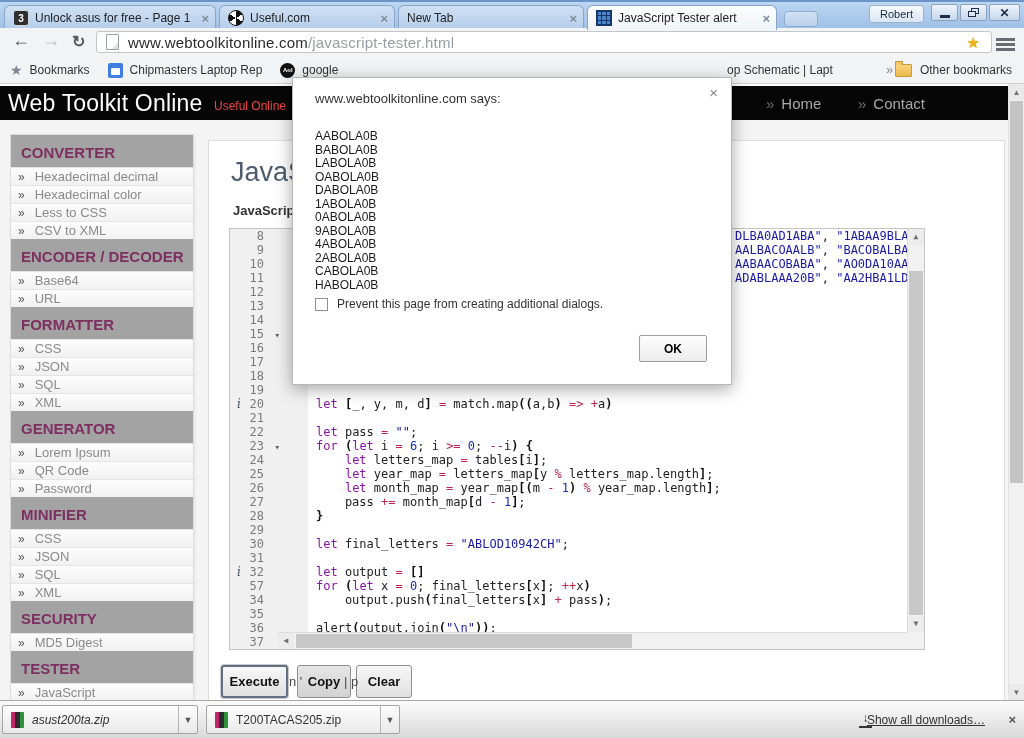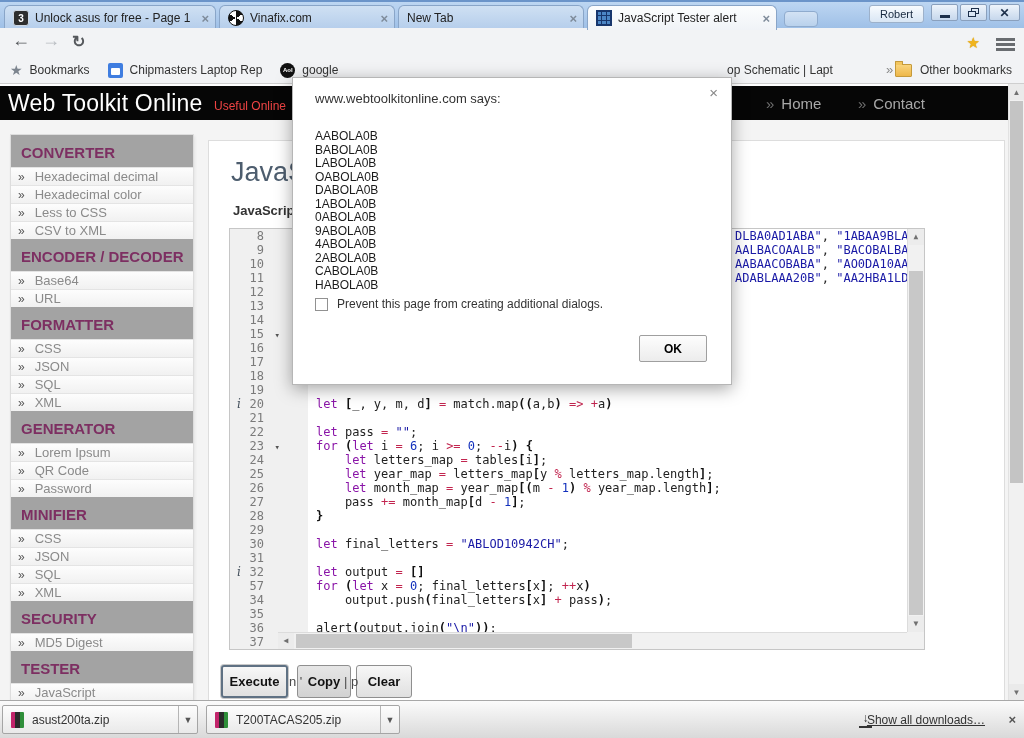--- a/index.html
+++ b/index.html
@@ -174,21 +174,21 @@
 
   <div class="titlebar">
     <div id="tabstrip">
         <div class="tab" style="width: 212px;">
           <span class="fav fav-c3">3</span>
           <span class="tab-title">Unlock asus for free - Page 1</span>
           <span class="tab-close">×</span>
         </div>
         <div class="tab" style="width: 176px;">
           <span class="fav fav-pin"></span>
-          <span class="tab-title">Vinafix.com</span>
+          <span class="tab-title">Useful.com</span>
           <span class="tab-close">×</span>
         </div>
         <div class="tab" style="width: 186px;">
           <span class="tab-title">New Tab</span>
           <span class="tab-close">×</span>
         </div>
         <div class="tab active" style="width: 190px;">
           <span class="fav fav-grid">
             <span></span>
             <span></span>
@@ -214,20 +214,25 @@
           <span class="glyph-restore"></span>
         </span>
       <span class="wbtn wclose">✕</span>
     </div>
   </div>
 
   <div class="toolbar">
     <span class="navbtn nav-back">←</span>
     <span class="navbtn nav-fwd">→</span>
     <span class="navbtn nav-reload">↻</span>
+    <div class="omnibox">
+      <span class="docico"></span>
+      <span class="url-host">www.webtoolkitonline.com</span>
+      <span class="url-path">/javascript-tester.html</span>
+    </div>
     <span class="star-icon">★</span>
     <span class="menu-icon"></span>
   </div>
 
   <div class="bookmarksbar">
     <div class="bm-row" id="bm-row">
         <span class="bm-item">
           <span class="bm-star">★</span>
           <span>Bookmarks</span>
         </span>
@@ -501,21 +506,21 @@
 
     <div class="pagescroll">
       <span class="sarrow up">▲</span>
       <span class="psthumb"></span>
       <span class="sarrow dn">▼</span>
     </div>
   </div>
 
   <div class="downloadsbar">
     <div id="dlitems">
-        <div class="dlitem" style="left: 2px; width: 196px;">
+        <div class="dlitem" style="left: 2px; width: 196px; font-style: italic;">
           <span class="dlicon"></span>
           <span class="dlname">asust200ta.zip</span>
           <span class="dlcaret">▼</span>
         </div>
         <div class="dlitem" style="left: 206px; width: 194px;">
           <span class="dlicon"></span>
           <span class="dlname">T200TACAS205.zip</span>
           <span class="dlcaret">▼</span>
         </div>
       </div>

